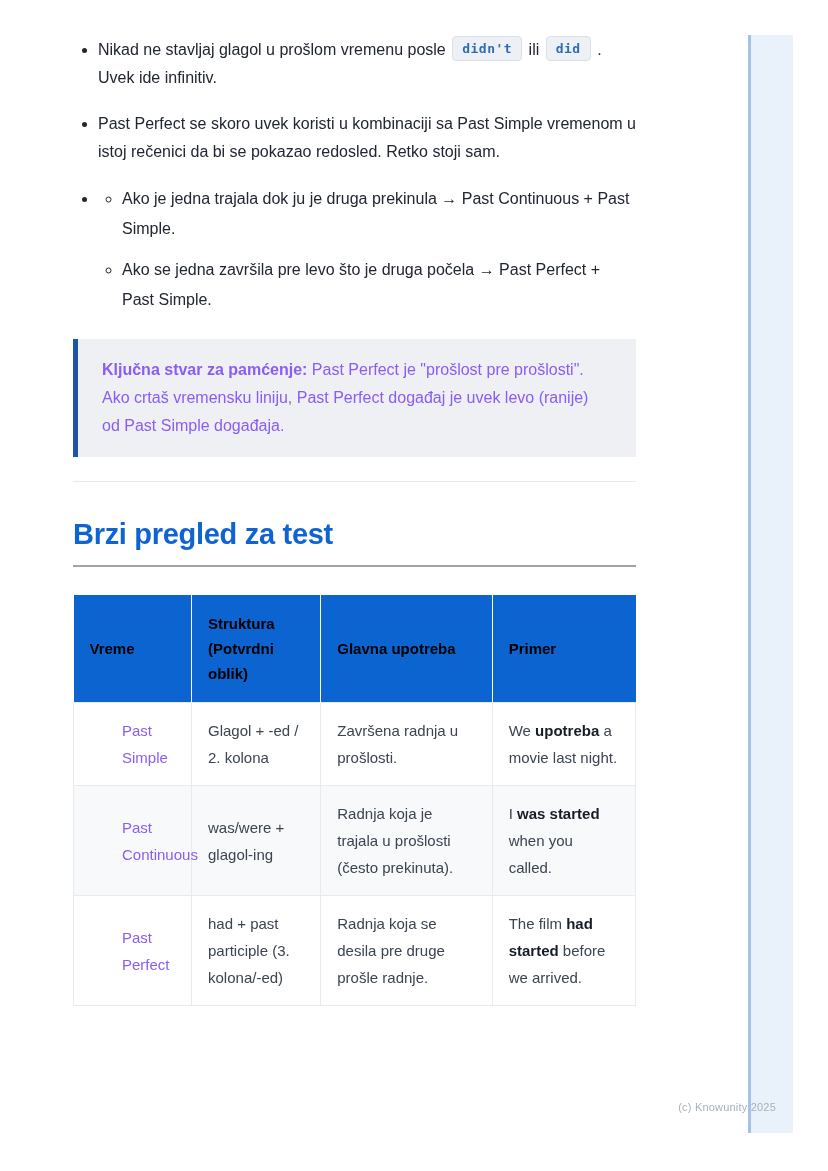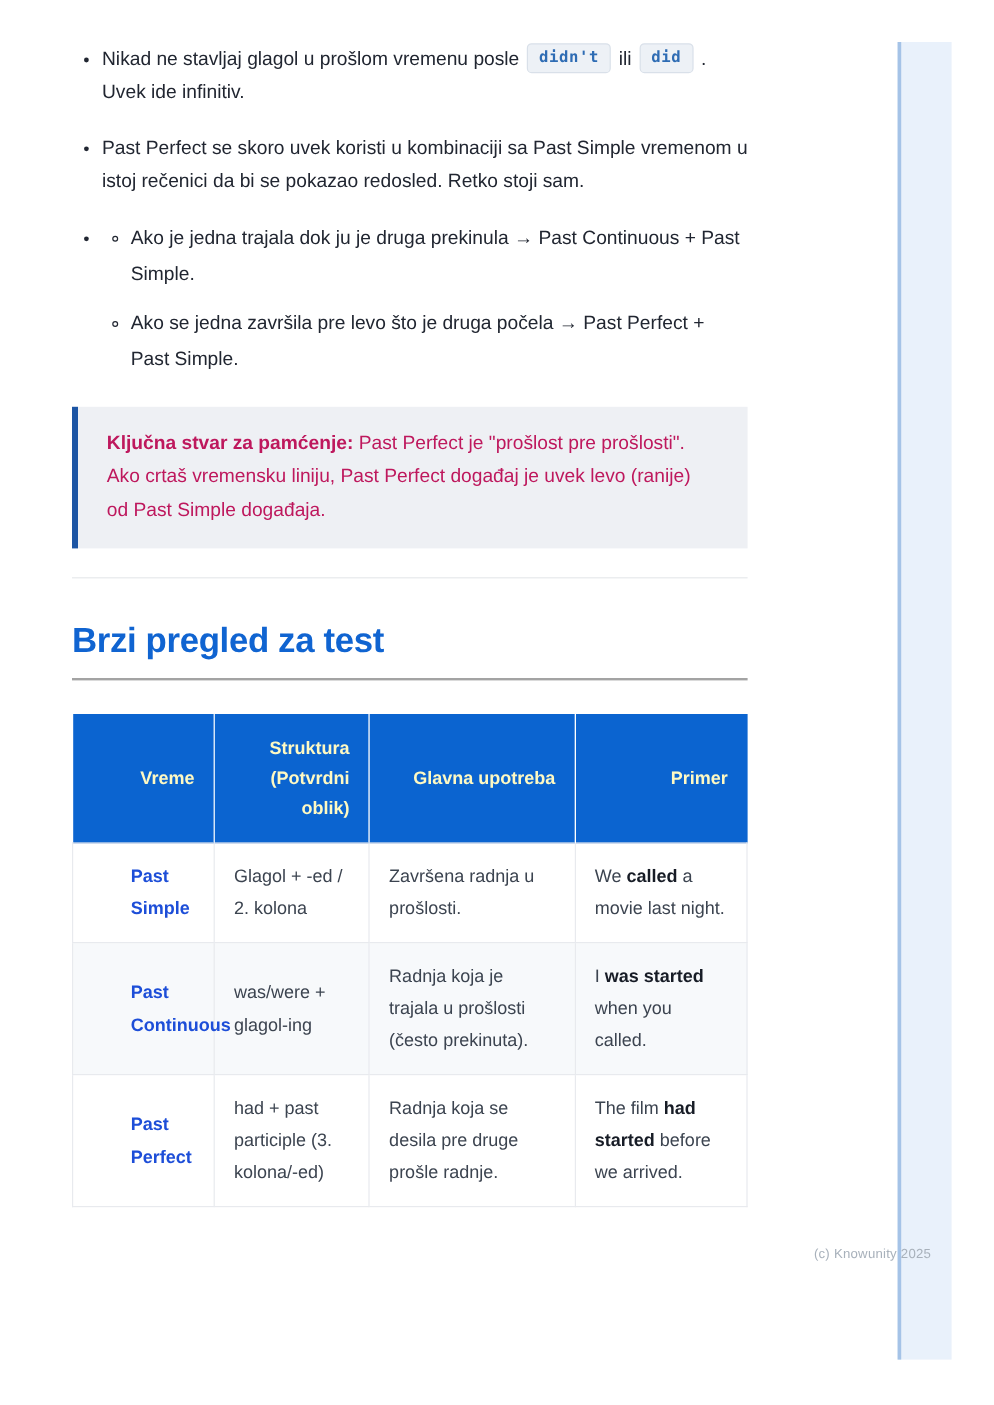--- a/index.html
+++ b/index.html
@@ -3,21 +3,21 @@
 <meta charset="utf-8">
 <title>Document</title>
 <style>
   html,body { margin:0; padding:0; background:#ffffff; }
   .page {
     position:relative; width:828px; height:1171px; margin:0 auto;
     background:#ffffff; overflow:hidden;
     font-family:"Liberation Sans","DejaVu Sans",sans-serif;
     color:#212631;
   }
-  .content { position:absolute; left:60px; top:0; width:563px; }
+  .content { position:absolute; left:73px; top:0; width:563px; }
 
   
   ul.main-list { margin:0; padding:36px 0 0 25px; list-style:disc; }
   ul.main-list > li { font-size:16px; line-height:28px; margin-bottom:18px; color:#212631; }
   ul.main-list > li::marker { color:#212631; }
   ul.sub-list { margin:10px 0 0 0; padding-left:24px; list-style:circle; }
   ul.sub-list > li { font-size:16px; line-height:30px; margin-bottom:11px; color:#212631; }
   ul.sub-list > li::marker { color:#212631; }
 
   .b { font-weight:700; }
@@ -26,53 +26,53 @@
     display:inline-block; background:#edf1f6; border:1px solid #d9e0e9;
     border-radius:4px; padding:0 9px; margin:0 2px;
     font-family:"DejaVu Sans Mono","Liberation Mono",monospace;
     font-size:13px; line-height:23px; color:#2e6cb4; font-weight:700;
     letter-spacing:0.5px; vertical-align:2px; white-space:nowrap;
   }
 
   
   .callout {
     margin-top:24px; background:#eef0f4; border-left:5px solid #1c55a4;
-    padding:17px 39px 17px 24px; font-size:16px; line-height:28px; color:#be185d;
+    padding:17px 39px 17px 24px; font-size:16px; line-height:28px; color:#8b5cf6;
   }
 
   .divider { margin:24px 0 0 0; border:none; border-top:1px solid #e7e9ec; height:0; }
 
   .section-heading {
     margin:36px 0 0 0; font-size:29px; font-weight:700; color:#1064d1;
     letter-spacing:-0.3px; padding-bottom:14px; border-bottom:2px solid #a3a3a3;
   }
 
   
   table.review { margin-top:28px; width:100%; border-collapse:collapse; table-layout:fixed; }
   table.review thead th {
-    background:#0b64d0; color:#fef9c3; font-size:15px; font-weight:600;
-    text-align:right; padding:16px; line-height:25px; vertical-align:middle;
+    background:#0b64d0; color:#000000; font-size:15px; font-weight:600;
+    text-align:left; padding:16px; line-height:25px; vertical-align:middle;
     border-right:1px solid #ffffff;
   }
   table.review thead th:last-child { border-right:none;margin-top:16px; }
   table.review tbody td {
     border:1px solid #e8eaee; padding:14px 16px; font-size:15px; line-height:27px;
     color:#3c4450; vertical-align:middle; background:#ffffff;
   }
   table.review tbody tr.alt td { background:#f7f9fb; }
-  table.review td.col-vreme { font-weight:700; color:#1d4ed8;padding-left:48px; }
+  table.review td.col-vreme { font-weight:400; color:#8b5cf6;padding-left:48px; }
   table.review td .b { color:#171c26; }
 
   
   .edge-bar {
     position:absolute; top:35px; right:35px; width:42px; height:1098px;
     background:#e9f1fb; border-left:3px solid #a5c3e7; z-index:1;
   }
   .watermark {
-    position:absolute; top:1039px; right:52px; font-size:11px;
+    position:absolute; top:1101px; right:52px; font-size:11px;
     color:#a8b1bb; z-index:5; letter-spacing:0.2px;
   }
 </style>
 </head>
 <body>
 
 <div class="page">
 
   <div class="content">
 
@@ -116,21 +116,21 @@
           <th>Struktura (Potvrdni oblik)</th>
           <th>Glavna upotreba</th>
           <th>Primer</th>
         </tr>
       </thead>
       <tbody>
         <tr>
           <td class="col-vreme">Past Simple</td>
           <td>Glagol + -ed / 2. kolona</td>
           <td>Završena radnja u prošlosti.</td>
-          <td><span>We </span><span class="b">called</span><span> a movie last night.</span></td>
+          <td><span>We </span><span class="b">upotreba</span><span> a movie last night.</span></td>
         </tr>
         <tr class="alt">
           <td class="col-vreme">Past Continuous</td>
           <td>was/were + glagol-ing</td>
           <td>Radnja koja je trajala u prošlosti (često prekinuta).</td>
           <td><span>I </span><span class="b">was started</span><span> when you called.</span></td>
         </tr>
         <tr>
           <td class="col-vreme">Past Perfect</td>
           <td>had + past participle (3. kolona/-ed)</td>

